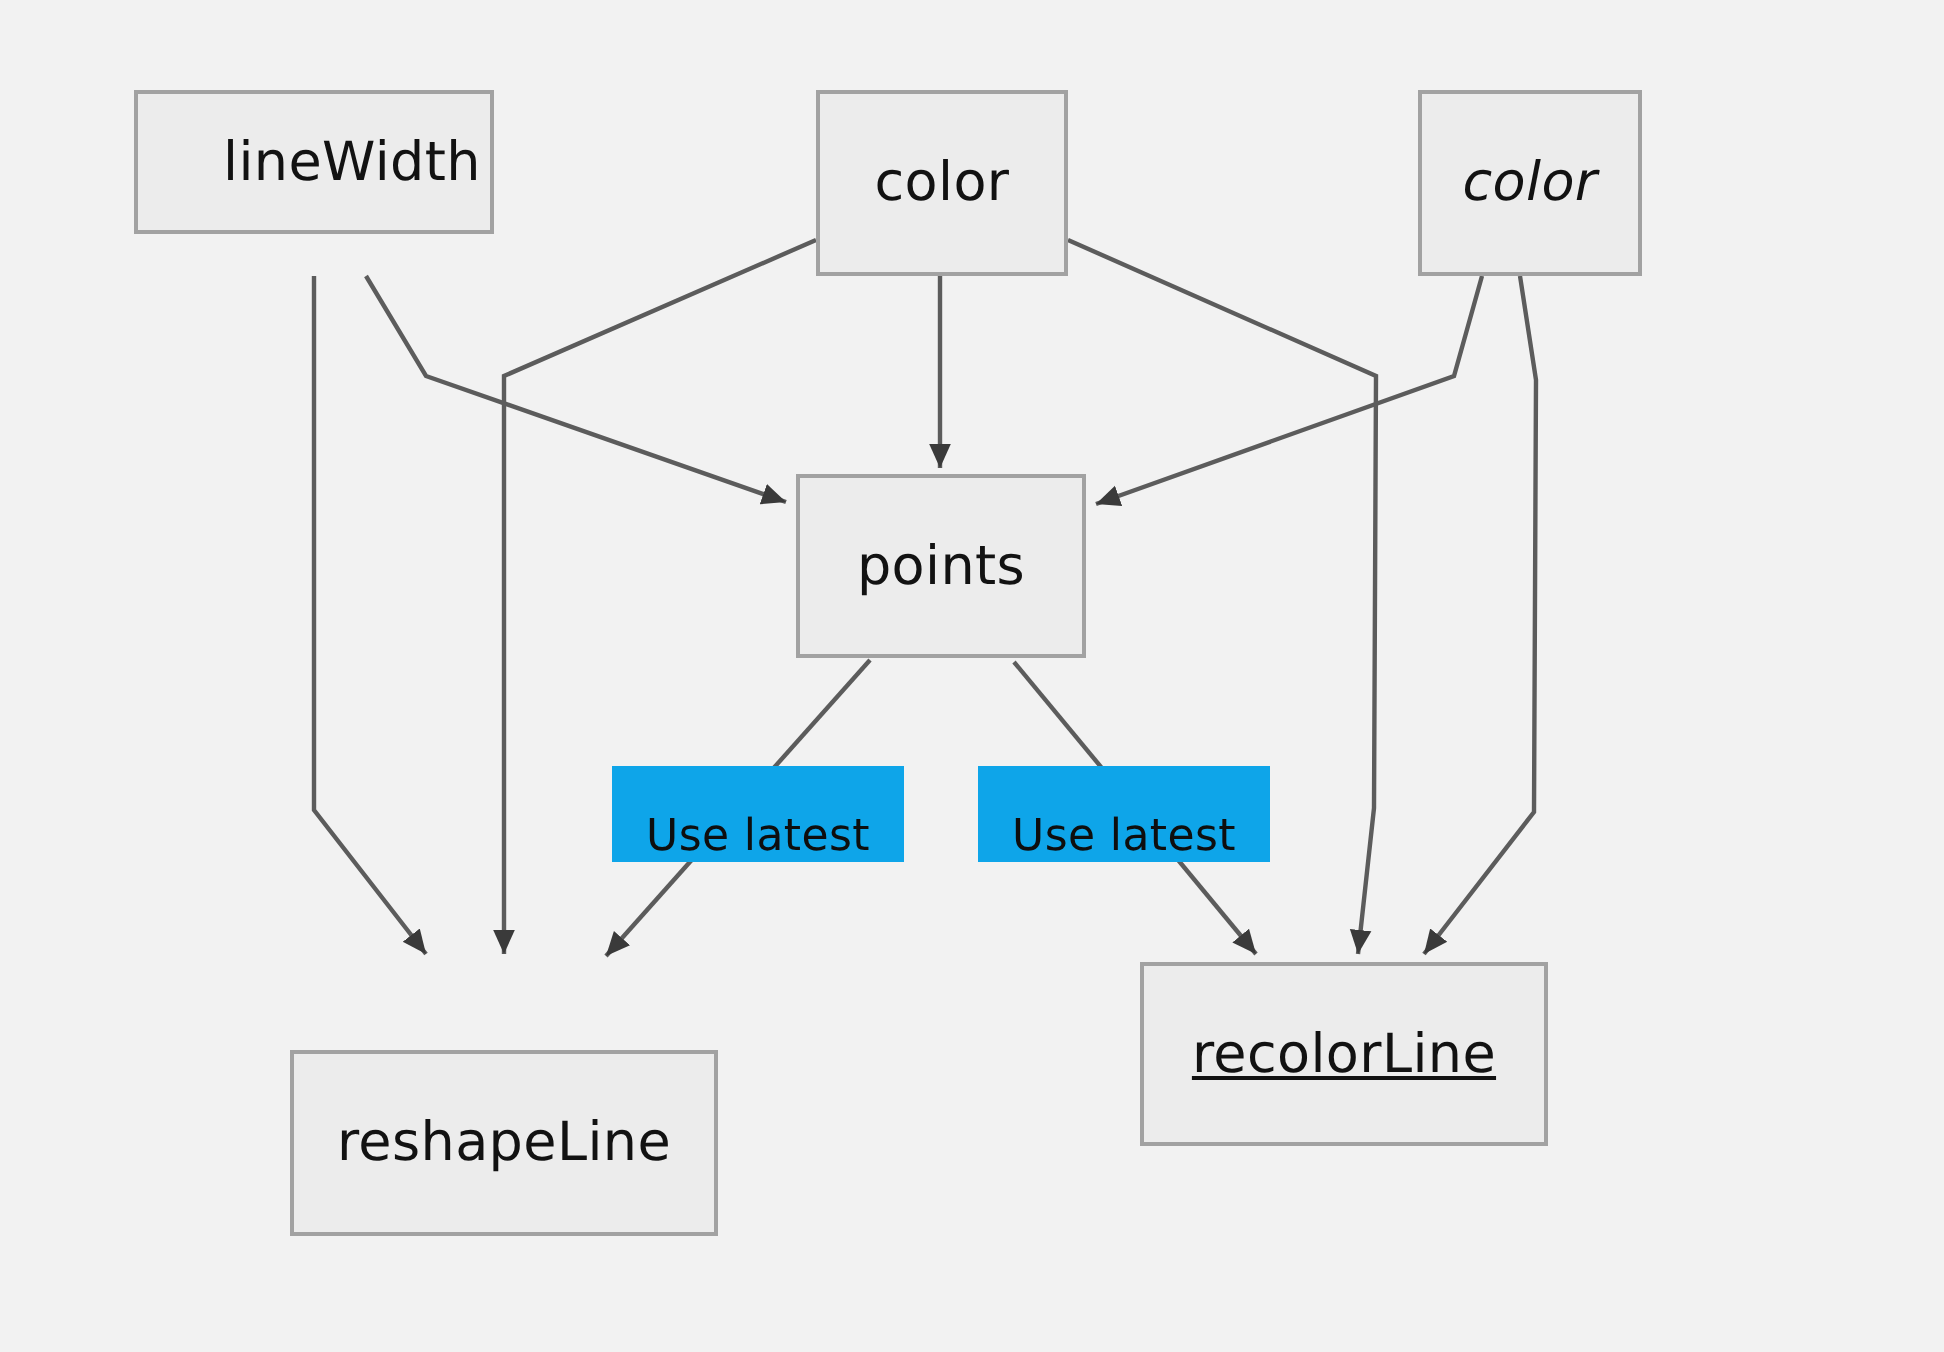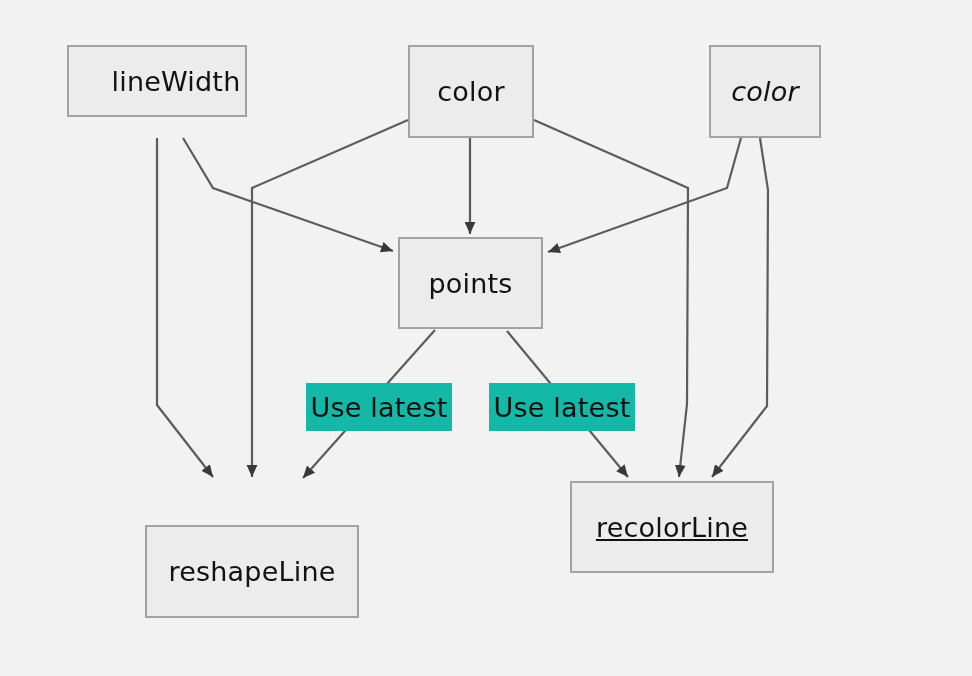--- a/index.html
+++ b/index.html
@@ -35,25 +35,25 @@
     display: flex;
     align-items: center;
     justify-content: center;
     font-size: 27px;
     color: #121212;
     letter-spacing: 0.2px;
   }
   .edge-label {
     position: absolute;
     box-sizing: border-box;
-    background: #14b8a6;
+    background: #0ea5e9;
     display: flex;
-    align-items: center;
+    align-items: flex-end;
     justify-content: center;
-    font-size: 27px;
+    font-size: 22px;
     color: #0e0e0e;
     letter-spacing: 0.2px;
   }
 </style>
 </head>
 <body>
 
 <div class="canvas">
 
   <svg class="edges-layer" viewBox="0 0 972 676" xmlns="http://www.w3.org/2000/svg">

